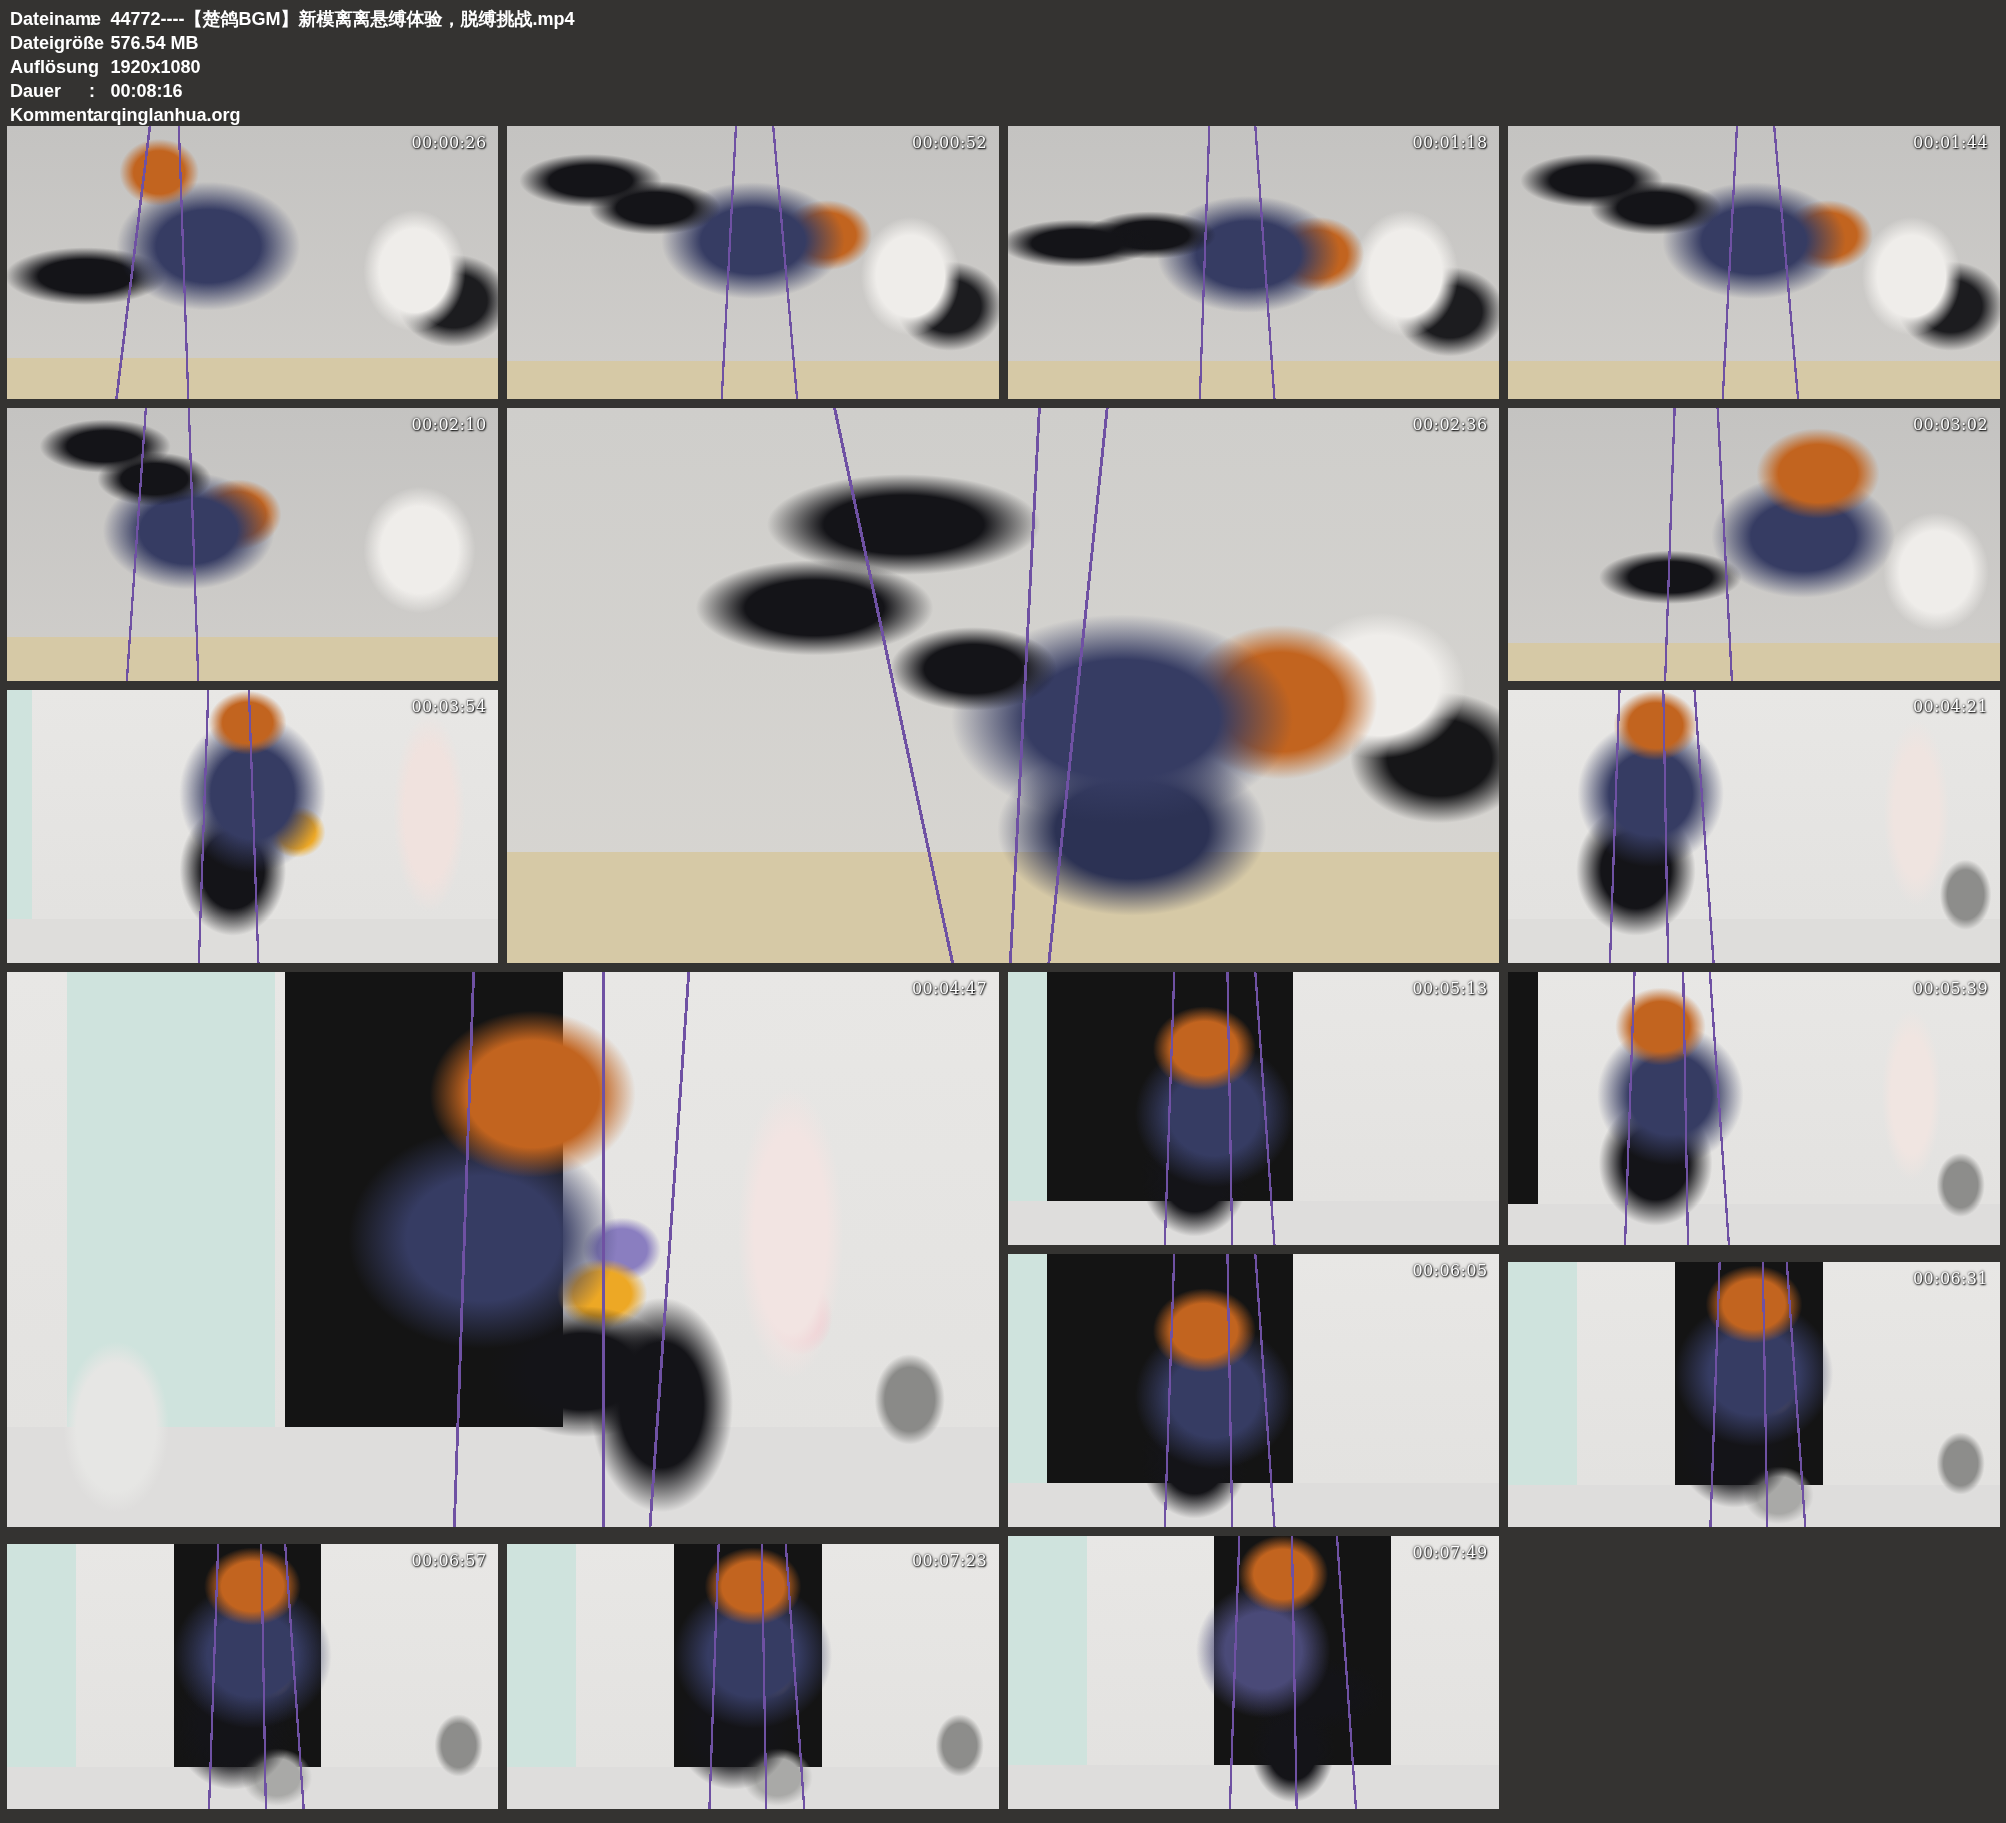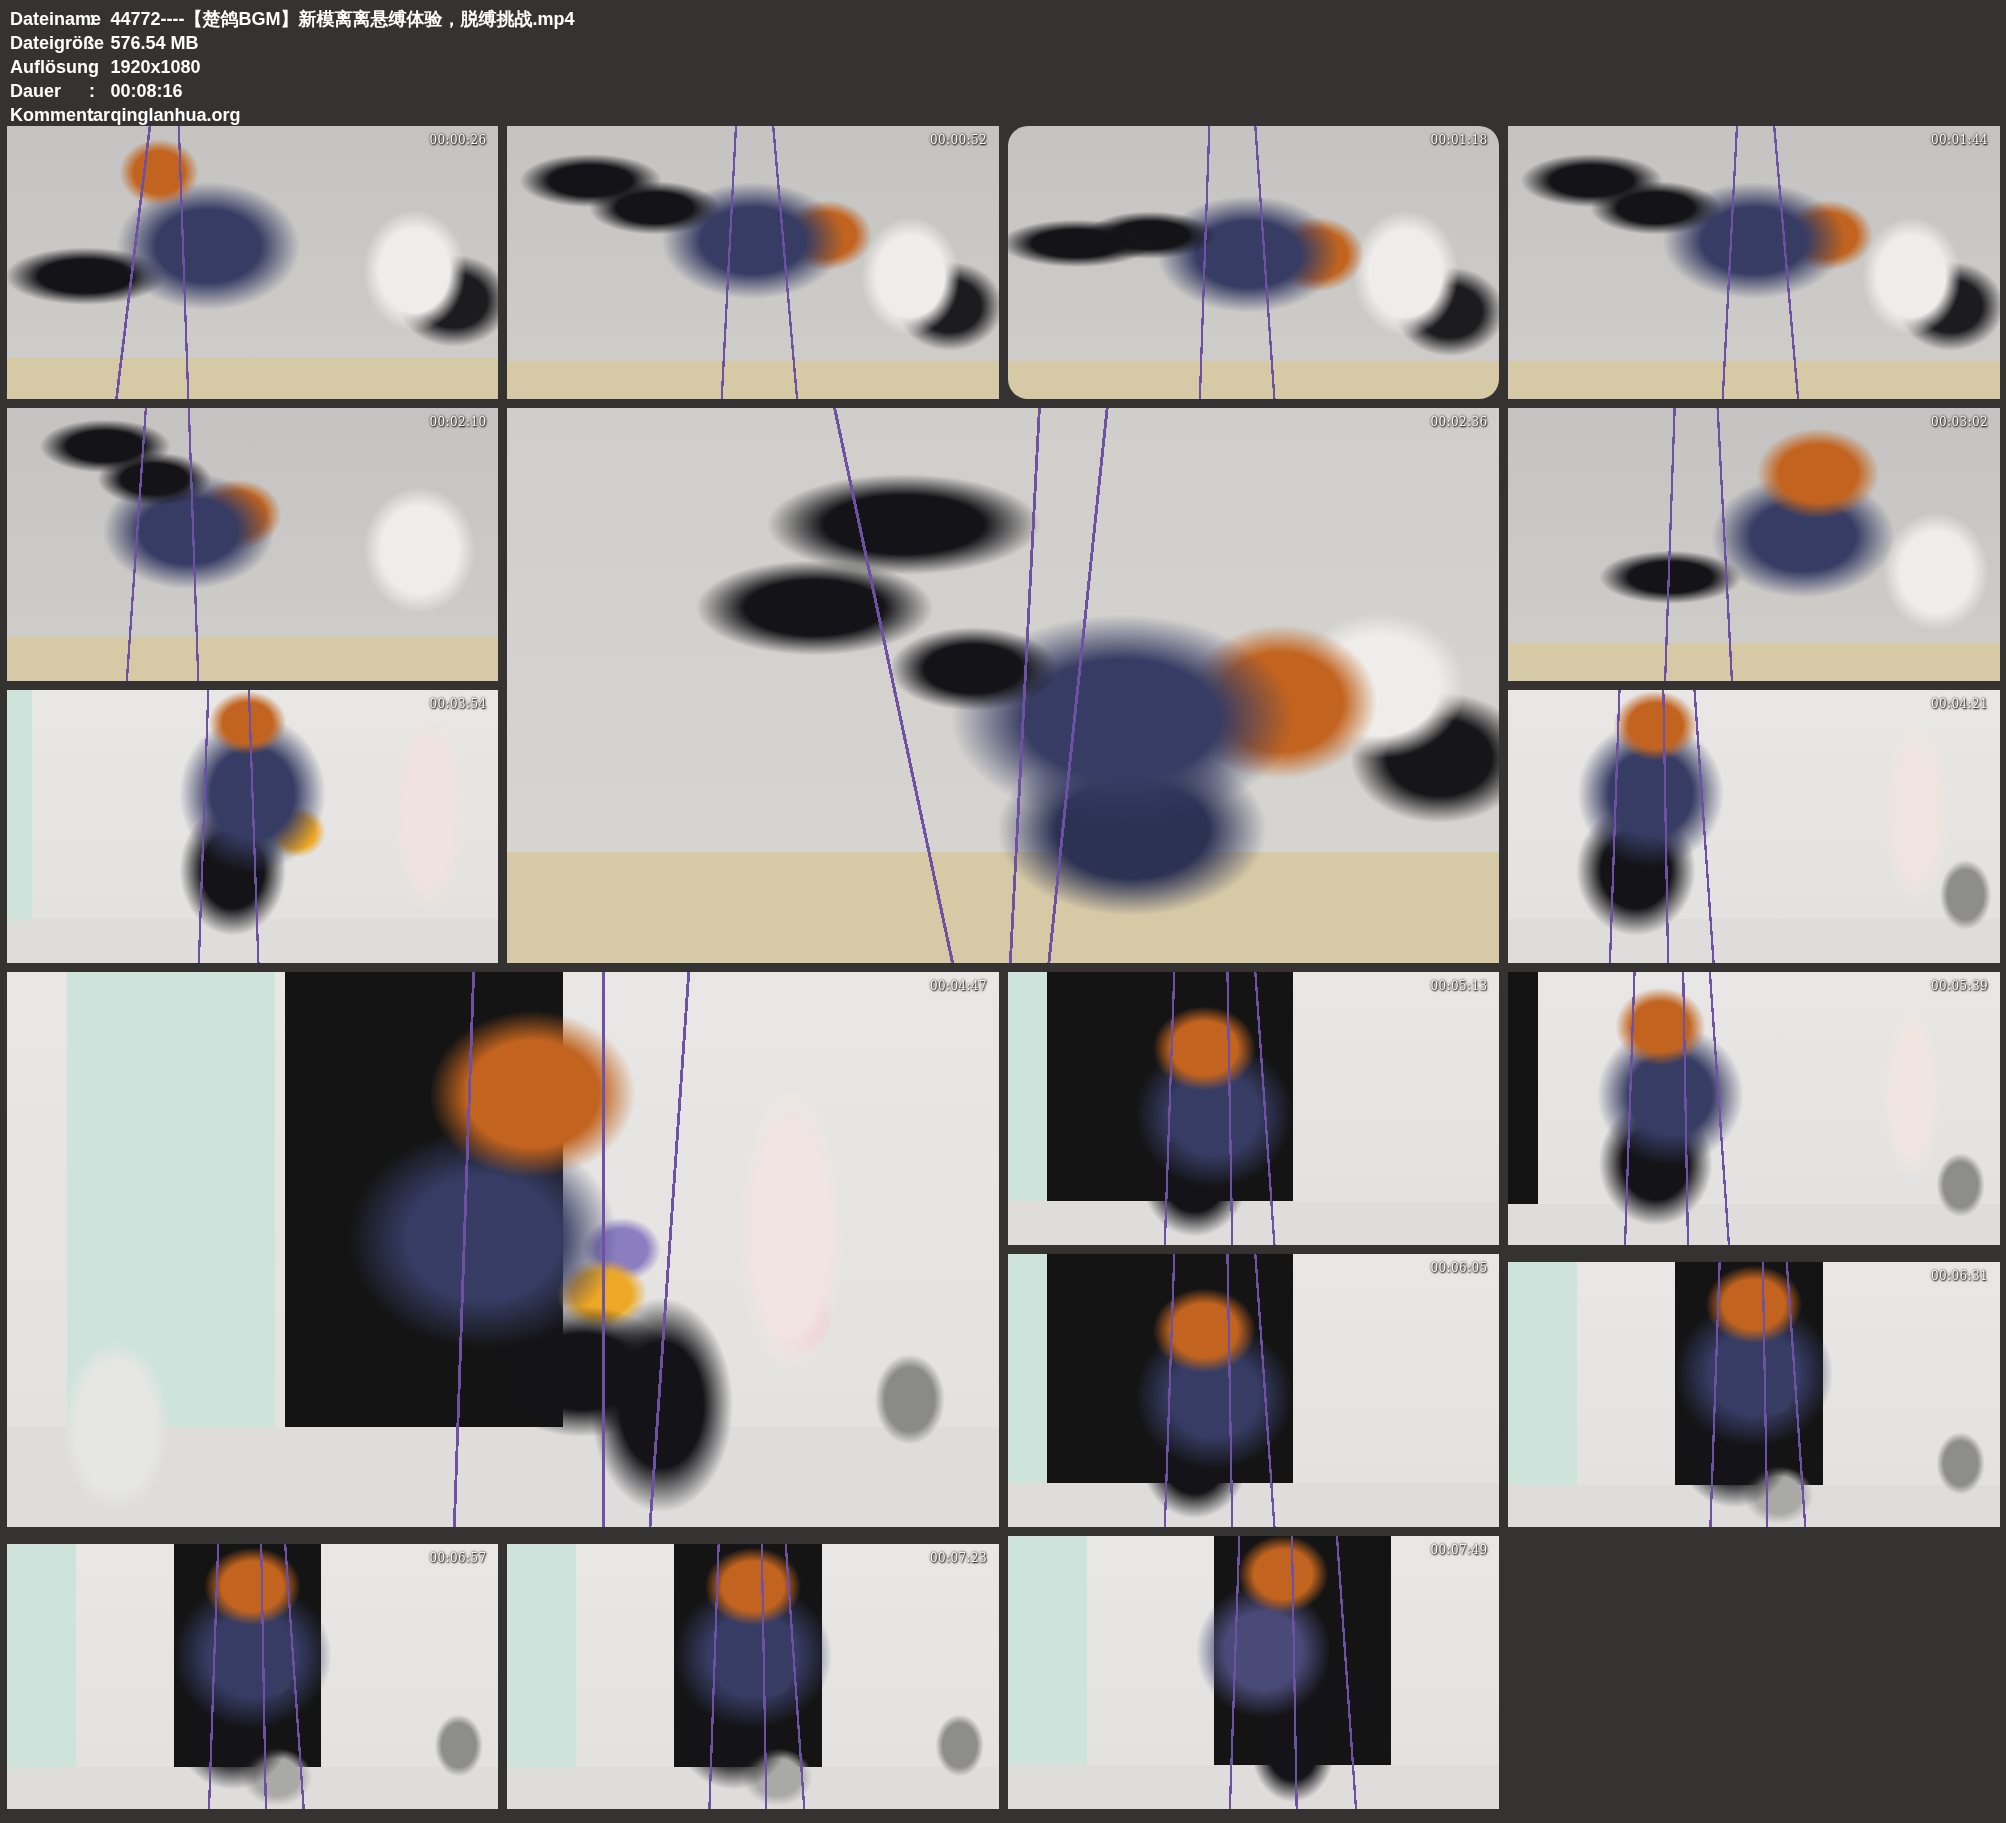--- a/index.html
+++ b/index.html
@@ -21,21 +21,21 @@
   
   .grid{
     position:absolute;left:6.6px;top:126px;width:1993px;
     display:grid;grid-template-columns:repeat(4,1fr);
     grid-auto-rows:273px;gap:9px;
   }
   .thumb{position:relative;overflow:hidden;background:#c9c8c6;}
   .thumb.large{grid-column:span 2;grid-row:span 2;text-align:right;}
   .ts{
     position:absolute;top:6.6px;right:11.6px;
-    font-family:"DejaVu Serif",serif;font-size:12px;letter-spacing:0.4px;
+    font-family:"DejaVu Serif",serif;font-size:16px;letter-spacing:0.4px;
     color:#ffffff;text-shadow:0 0 2.5px #000,0.8px 0.8px 1.7px #000;
   }
 
   
   
   .sc-s1{background:
     linear-gradient(97deg,transparent 0 27%,var(--rope-purple) 27% 27.5%,transparent 27.5%),
     linear-gradient(88deg,transparent 0 36%,var(--rope-purple) 36% 36.45%,transparent 36.45%),
     radial-gradient(51px 43px at 31% 17%,var(--hair-orange) 0 50%,transparent 78%),
     radial-gradient(124px 87px at 41% 44%,var(--outfit-navy) 0 42%,transparent 74%),
@@ -58,21 +58,21 @@
   .sc-s3{background:
     linear-gradient(92deg,transparent 0 40%,var(--rope-purple) 40% 40.45%,transparent 40.45%),
     linear-gradient(86deg,transparent 0 52%,var(--rope-purple) 52% 52.45%,transparent 52.45%),
     radial-gradient(107px 33px at 14% 43%,var(--tights-black) 0 42%,transparent 72%),
     radial-gradient(91px 33px at 29% 40%,var(--tights-black) 0 42%,transparent 72%),
     radial-gradient(124px 79px at 49% 47%,var(--outfit-navy) 0 42%,transparent 74%),
     radial-gradient(60px 48px at 63% 47%,var(--hair-orange) 0 50%,transparent 78%),
     radial-gradient(66px 79px at 81% 54%,var(--chair-white) 0 55%,transparent 80%),
     radial-gradient(76px 62px at 90% 68%,#1c1c1f 0 42%,transparent 72%),
     linear-gradient(180deg,transparent 0 86%,var(--floor-beige) 86%),
-    linear-gradient(180deg,#c4c3c1,#d0cecb); border-radius: 20px;}
+    linear-gradient(180deg,#c4c3c1,#d0cecb);}
   .sc-s5{background:
     linear-gradient(94deg,transparent 0 27%,var(--rope-purple) 27% 27.45%,transparent 27.45%),
     linear-gradient(88deg,transparent 0 38%,var(--rope-purple) 38% 38.45%,transparent 38.45%),
     radial-gradient(91px 37px at 20% 14%,var(--tights-black) 0 42%,transparent 72%),
     radial-gradient(79px 37px at 30% 26%,var(--tights-black) 0 42%,transparent 72%),
     radial-gradient(116px 79px at 37% 45%,var(--outfit-navy) 0 42%,transparent 74%),
     radial-gradient(56px 45px at 47% 39%,var(--hair-orange) 0 50%,transparent 78%),
     radial-gradient(70px 79px at 84% 52%,var(--chair-white) 0 55%,transparent 80%),
     linear-gradient(180deg,transparent 0 84%,var(--floor-beige) 84%),
     linear-gradient(180deg,#c4c3c1,#d0cecb);}

